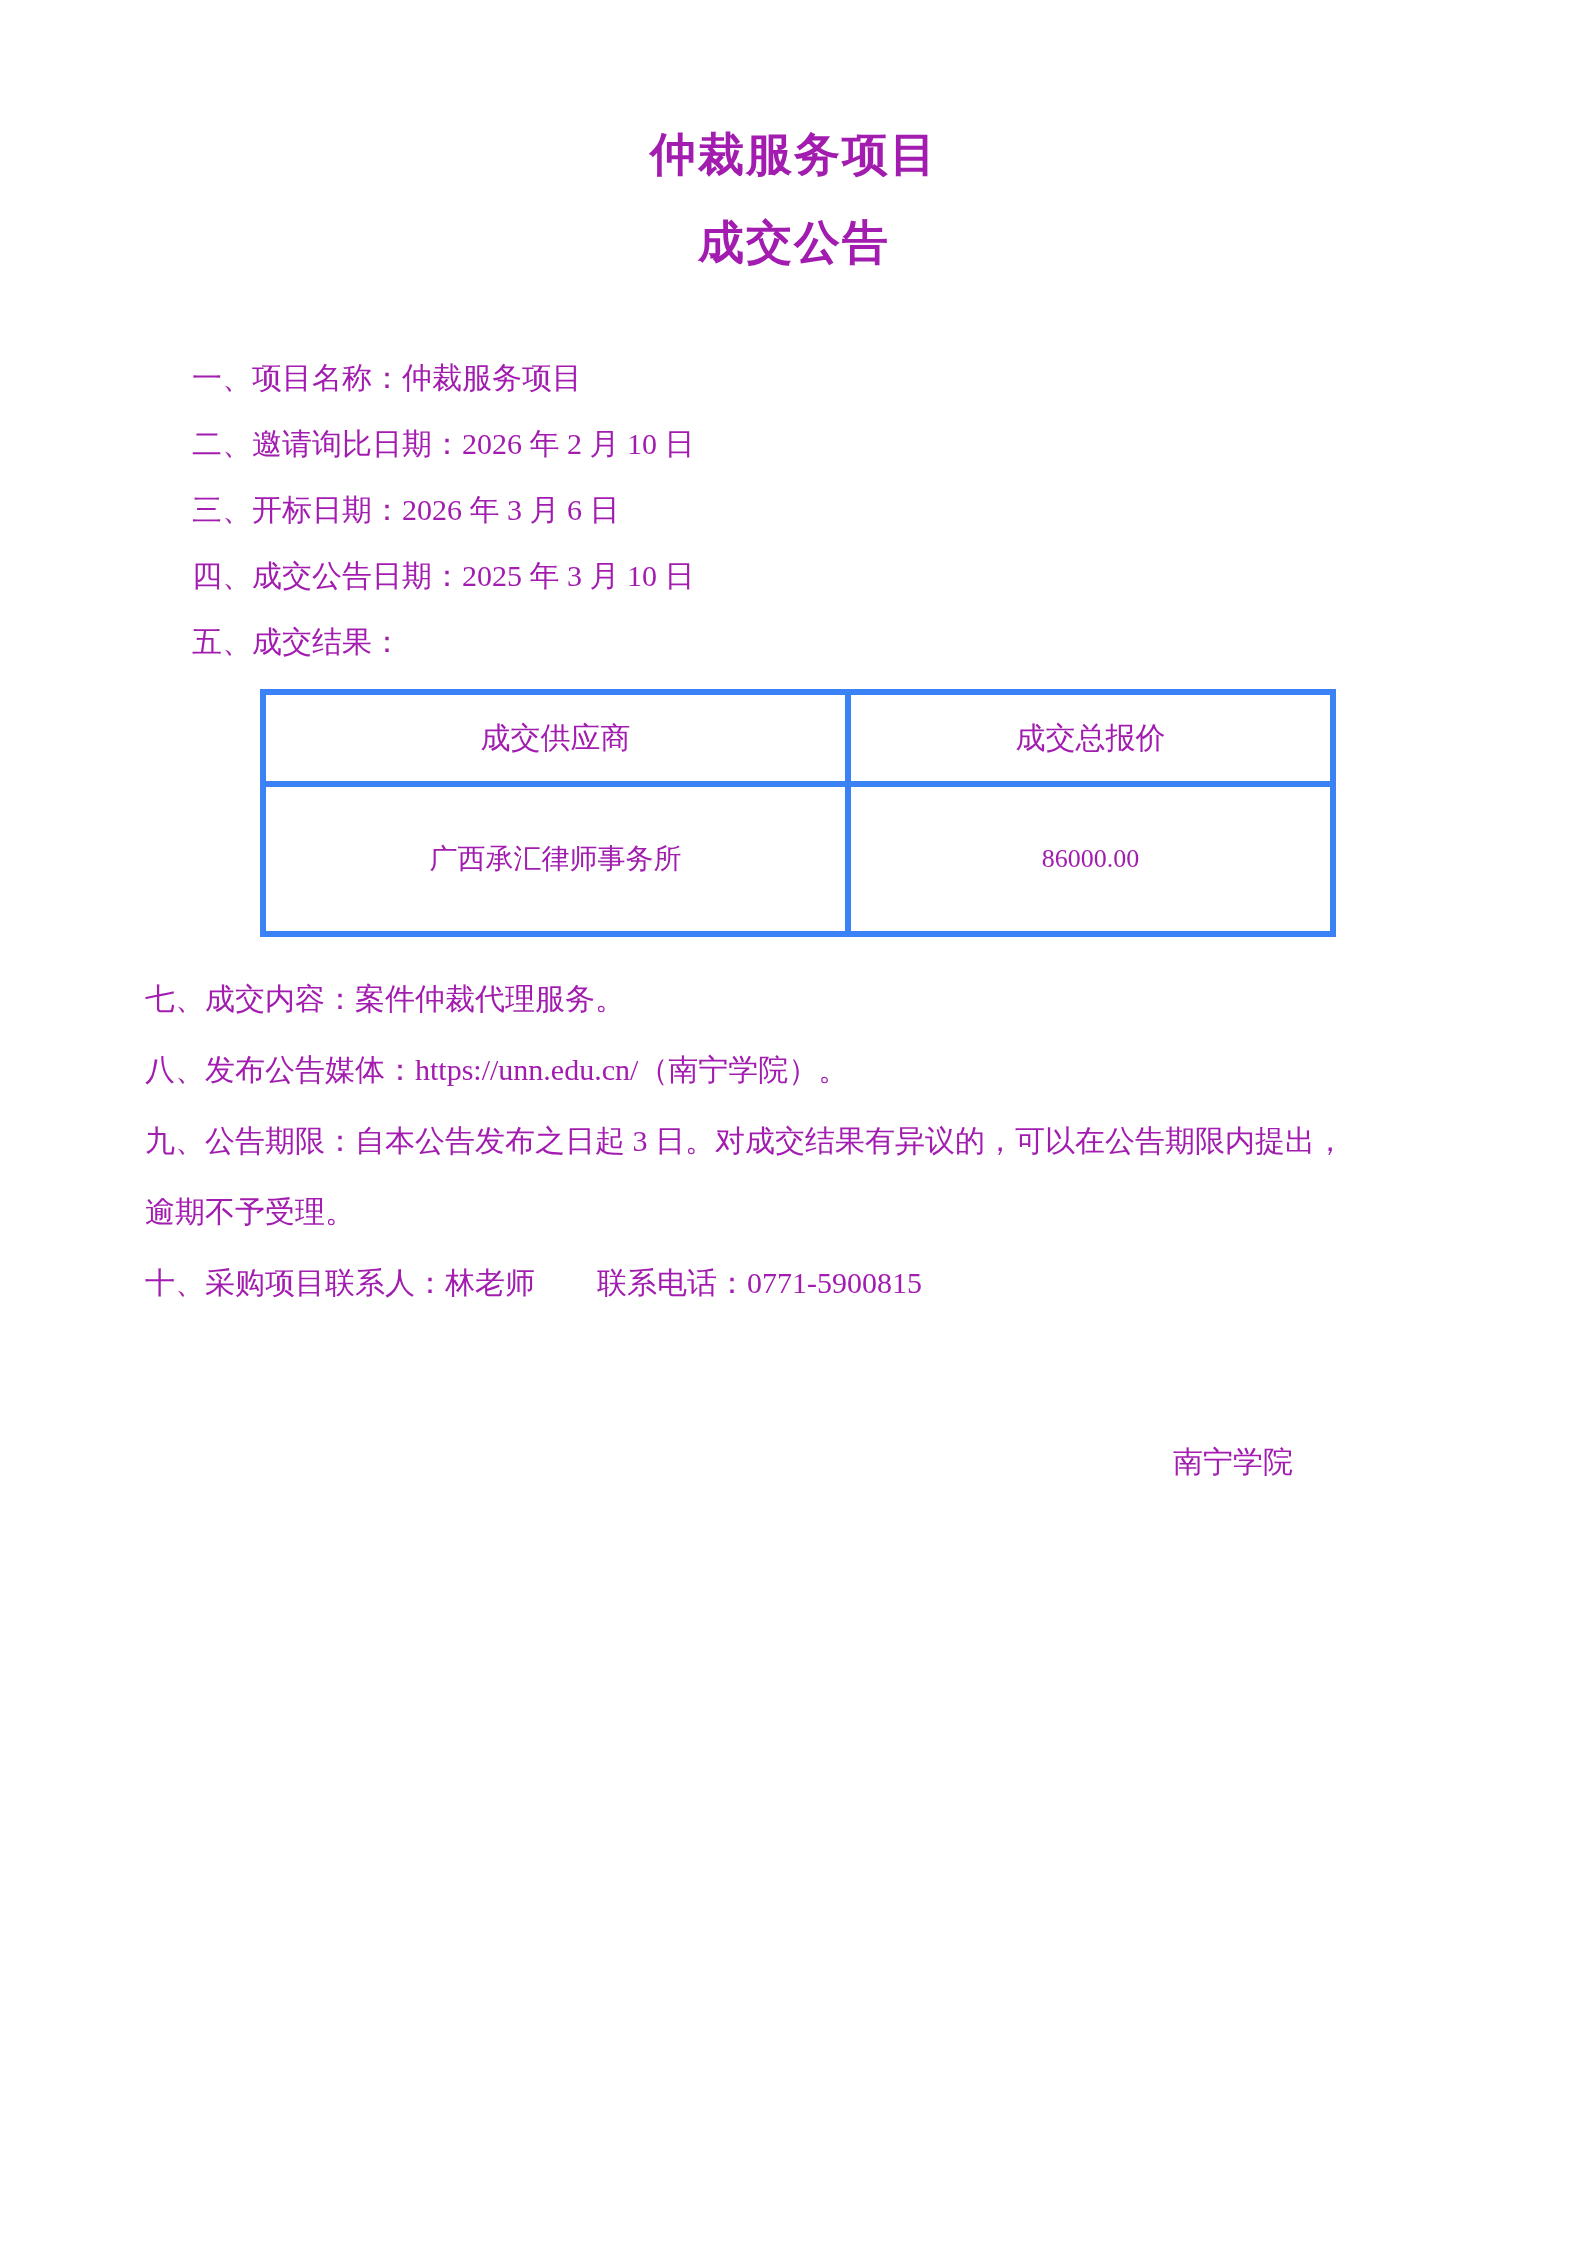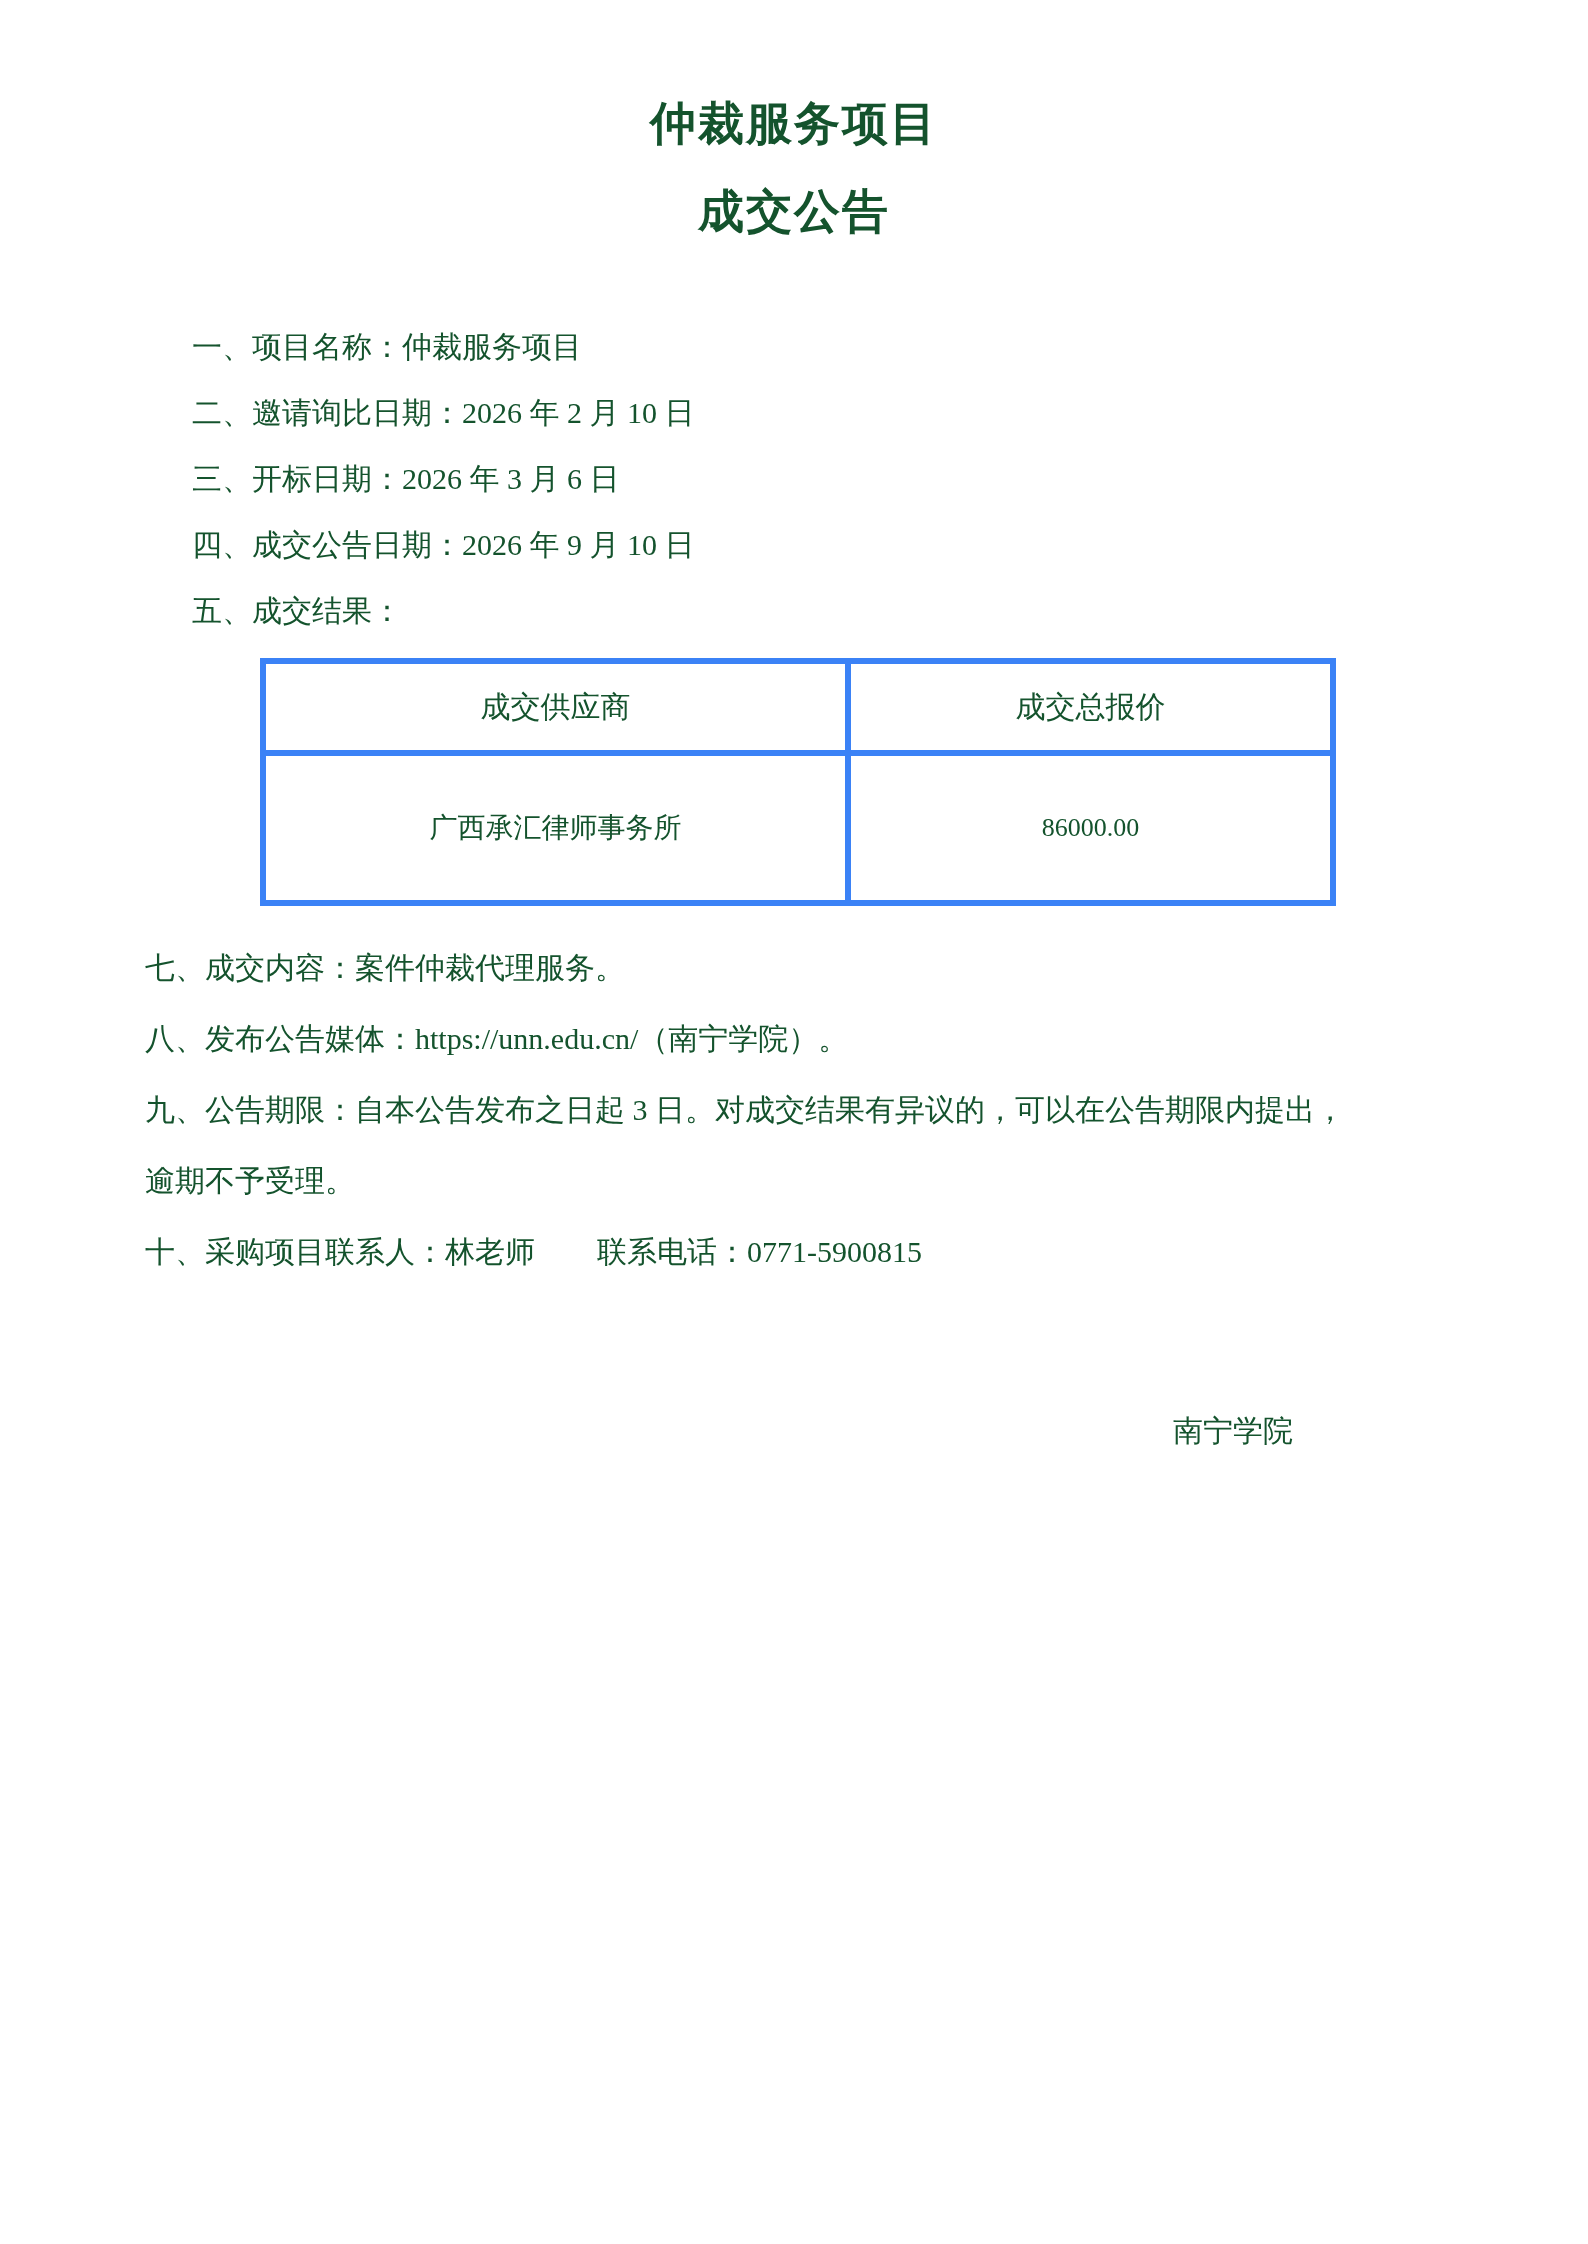--- a/index.html
+++ b/index.html
@@ -6,23 +6,23 @@
   html, body {
     margin: 0;
     padding: 0;
     background: #ffffff;
   }
   .page {
     position: relative;
     width: 1588px;
     height: 2244px;
     background: #ffffff;
-    color: #14532d;
+    color: #a21caf;
     font-family: "Liberation Serif", "DejaVu Serif", serif;
-    padding: 80px 145px 0 145px;
+    padding: 111px 145px 0 145px;
     overflow: hidden;
   }
   .title {
     margin: 0;
     text-align: center;
     font-size: 46px;
     font-weight: bold;
     line-height: 88px;
     letter-spacing: 2px;
   }
@@ -89,21 +89,21 @@
 
 <div class="page">
 
   <h1 class="title">仲裁服务项目</h1>
   <h1 class="title">成交公告</h1>
 
   <div class="list">
     <p class="line">一、项目名称：仲裁服务项目</p>
     <p class="line">二、邀请询比日期：2026 年 2 月 10 日</p>
     <p class="line">三、开标日期：2026 年 3 月 6 日</p>
-    <p class="line">四、成交公告日期：2026 年 9 月 10 日</p>
+    <p class="line">四、成交公告日期：2025 年 3 月 10 日</p>
     <p class="line">五、成交结果：</p>
   </div>
 
   <table class="award">
     <colgroup>
         <col class="c1">
         <col class="c2">
       </colgroup>
     <tbody>
         <tr>

